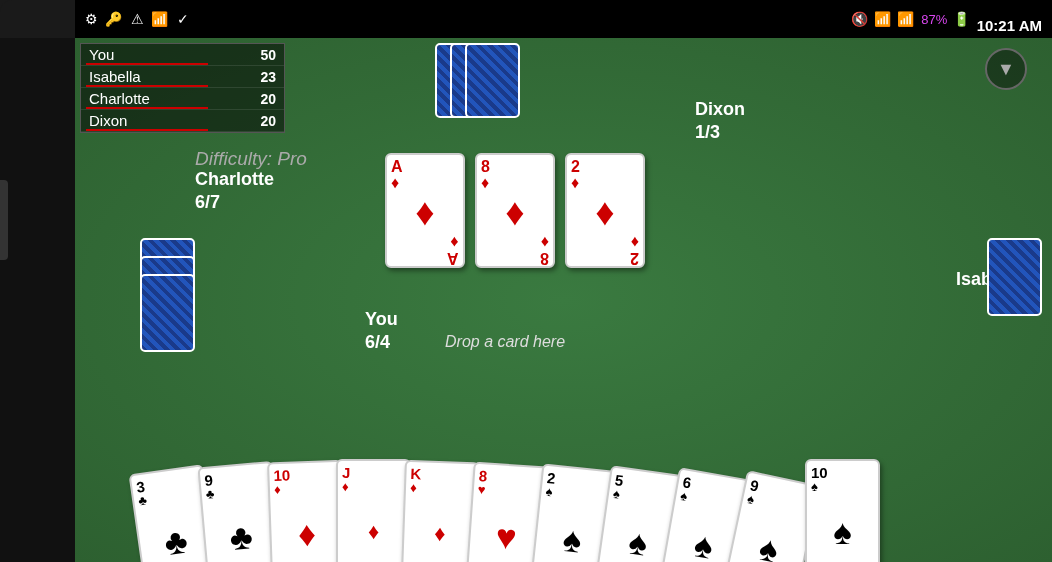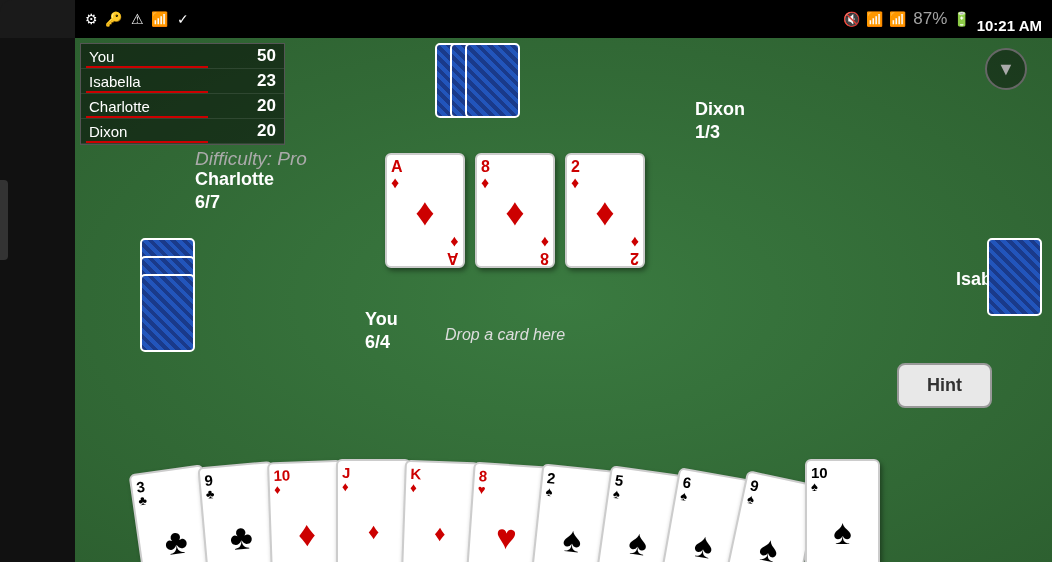--- a/index.html
+++ b/index.html
@@ -51,22 +51,22 @@
     }
 
     .status-time {
       color: #fff;
       font-size: 15px;
       font-weight: bold;
       margin-top: 12px;
     }
 
     .status-battery {
-      color: #a3a3a3;
-      font-size: 17px;
+      color: #d946ef;
+      font-size: 13px;
     }
 
     
     .game-area {
       position: absolute;
       top: 38px;
       left: 75px;
       right: 0;
       bottom: 0;
       background: #2d6b35;
@@ -104,21 +104,21 @@
       background: #cc0000;
     }
 
     .score-name {
       color: #fff;
       font-size: 15px;
     }
 
     .score-val {
       color: #fff;
-      font-size: 17px;
+      font-size: 14px;
       font-weight: bold;
     }
 
     
     .difficulty-label {
       position: absolute;
       top: 110px;
       left: 120px;
       color: #aaa;
       font-size: 19px;
@@ -166,21 +166,21 @@
       color: #fff;
       font-size: 18px;
       font-weight: bold;
       line-height: 1.3;
       text-align: right;
     }
 
     
     .drop-zone-text {
       position: absolute;
-      top: 288px;
+      top: 295px;
       left: 370px;
       color: #ddd;
       font-size: 16px;
       font-style: italic;
     }
 
     
     .hint-button {
       position: absolute;
       top: 325px;
@@ -521,21 +521,20 @@
         <div class="card-center red">♦</div>
         <div class="card-bottom-right">
           <span class="red">2</span><br>
           <span class="red">♦</span>
         </div>
       </div>
     </div>
 
     <div class="drop-zone-text">Drop a card here</div>
 
-    <button class="hint-button">Hint</button>
 
     <div class="player-hand">
 
       <div class="hand-card">
         <div>
           <div class="card-rank black">3</div>
           <div class="card-suit-sm black">♣</div>
         </div>
         <div class="card-big-suit black">♣</div>
       </div>

